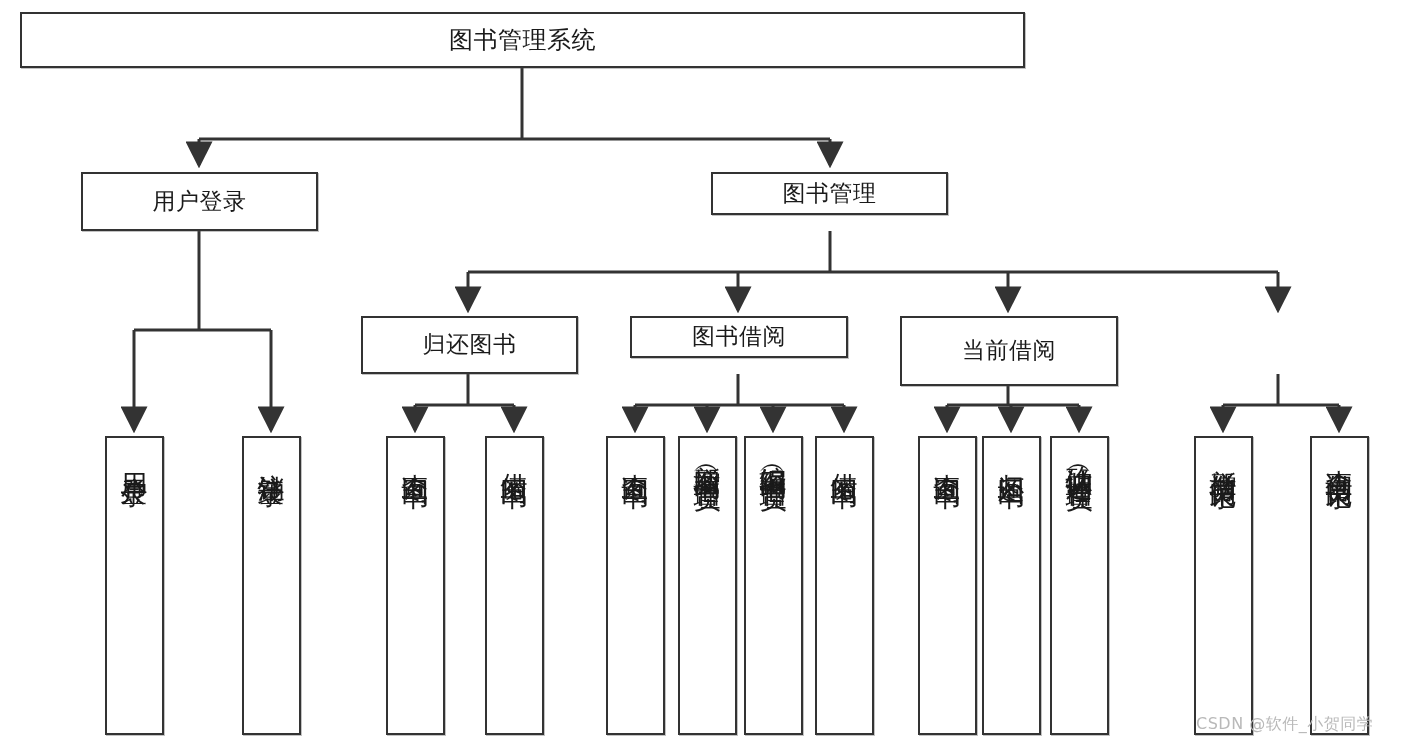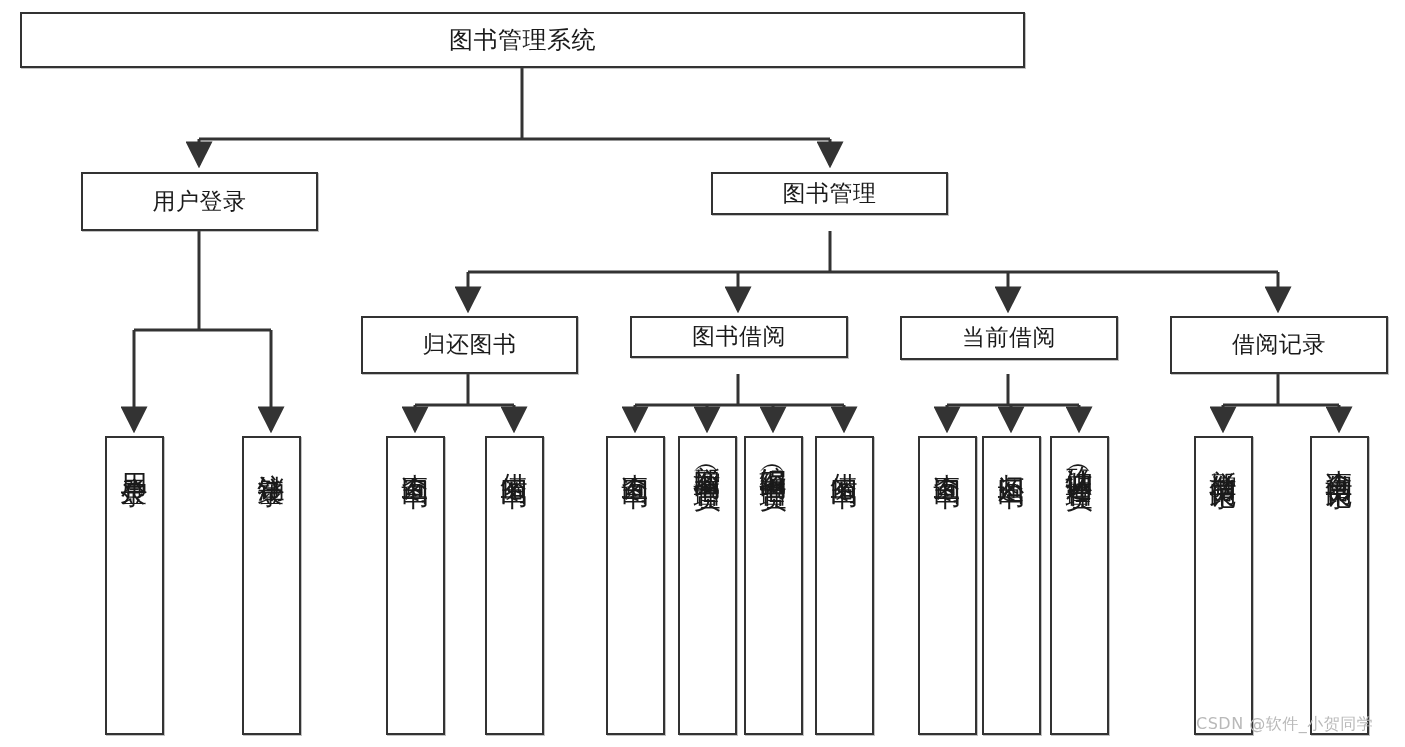--- a/index.html
+++ b/index.html
@@ -143,27 +143,24 @@
   </div>
 
   <div class="node horiz" style="left:361px; top:316px; width:217px; height:58px;">
     <span class="node-label">归还图书</span>
   </div>
 
   <div class="node horiz" style="left:630px; top:316px; width:218px; height:42px;">
     <span class="node-label">图书借阅</span>
   </div>
 
-  <div class="node horiz" style="left:900px; top:316px; width:218px; height:44px;">
+  <div class="node horiz" style="left:900px; top:316px; width:218px; height:70px;">
     <span class="node-label">当前借阅</span>
   </div>
 
-  <div class="node horiz" style="left:1170px; top:316px; width:218px; height:58px;">
-    <span class="node-label">借阅记录</span>
-  </div>
 
   <div class="node vert" style="left:105px; top:436px; width:59px; height:299px;">
     <span class="node-label">用户登录</span>
   </div>
 
   <div class="node vert" style="left:242px; top:436px; width:59px; height:299px;">
     <span class="node-label">注销登录</span>
   </div>
 
   <div class="node vert" style="left:386px; top:436px; width:59px; height:299px;">

